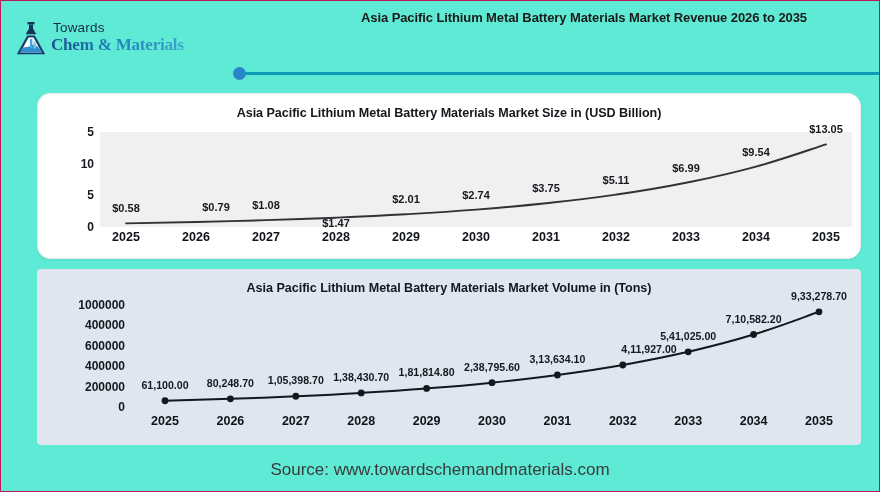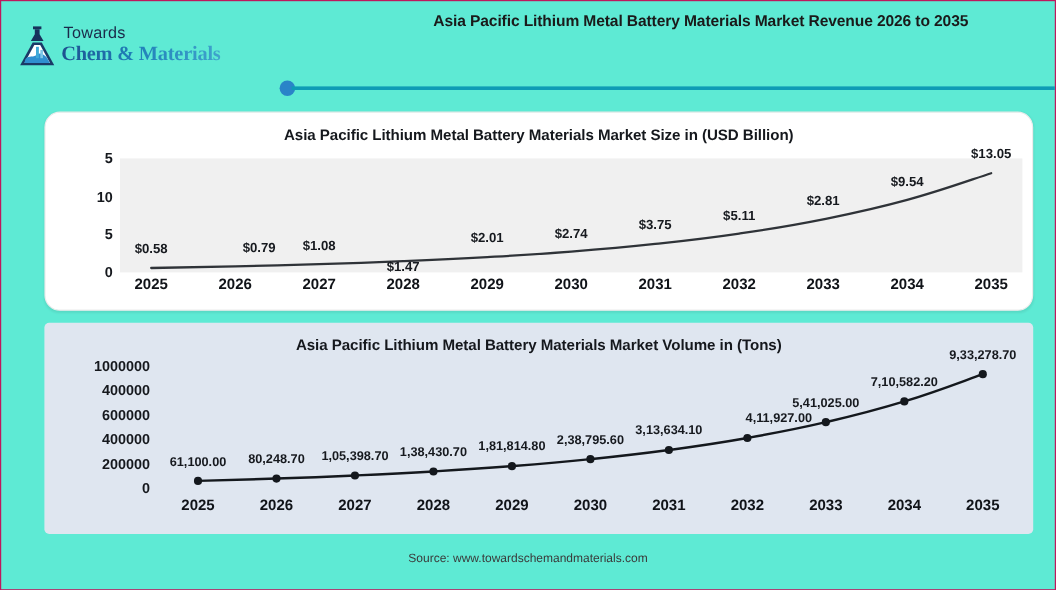--- a/index.html
+++ b/index.html
@@ -118,21 +118,21 @@
     position:absolute;
     font-size:11px;font-weight:700;color:#16191e;
     white-space:nowrap;
     transform:translate(-50%,-100%);
   }
   #labels-volume .dlabel{font-size:10.6px;}
 
   .srcline{
     position:absolute;left:0;right:0;top:459px;
     text-align:center;
-    font-size:10px;color:#3a3a3a;
+    font-size:17px;color:#3a3a3a;
     font-family:"Liberation Sans", sans-serif;
   }
 
   svg{display:block;overflow:visible;}
 </style>
 </head>
 <body>
 
 <div class="page">
 
@@ -180,21 +180,21 @@
     </div>
     <div id="labels-size">
         <div class="dlabel" style="left: 88px; top: 120.327px;">$0.58</div>
         <div class="dlabel" style="left: 158px; top: 118.997px; margin-left: 20px;">$0.79</div>
         <div class="dlabel" style="left: 228px; top: 117.16px;">$1.08</div>
         <div class="dlabel" style="left: 298px; top: 114.69px; margin-top: 20px;">$1.47</div>
         <div class="dlabel" style="left: 368px; top: 111.27px;">$2.01</div>
         <div class="dlabel" style="left: 438px; top: 106.647px;">$2.74</div>
         <div class="dlabel" style="left: 508px; top: 100.25px;">$3.75</div>
         <div class="dlabel" style="left: 578px; top: 91.6367px;">$5.11</div>
-        <div class="dlabel" style="left: 648px; top: 79.73px;">$2.81</div>
+        <div class="dlabel" style="left: 648px; top: 79.73px;">$6.99</div>
         <div class="dlabel" style="left: 718px; top: 63.58px;">$9.54</div>
         <div class="dlabel" style="left: 788px; top: 41.35px;">$13.05</div>
       </div>
     <div id="xaxis-size">
         <div class="xtick" style="left: 26px; top: 0px;">2025</div>
         <div class="xtick" style="left: 96px; top: 0px;">2026</div>
         <div class="xtick" style="left: 166px; top: 0px;">2027</div>
         <div class="xtick" style="left: 236px; top: 0px;">2028</div>
         <div class="xtick" style="left: 306px; top: 0px;">2029</div>
         <div class="xtick" style="left: 376px; top: 0px;">2030</div>

